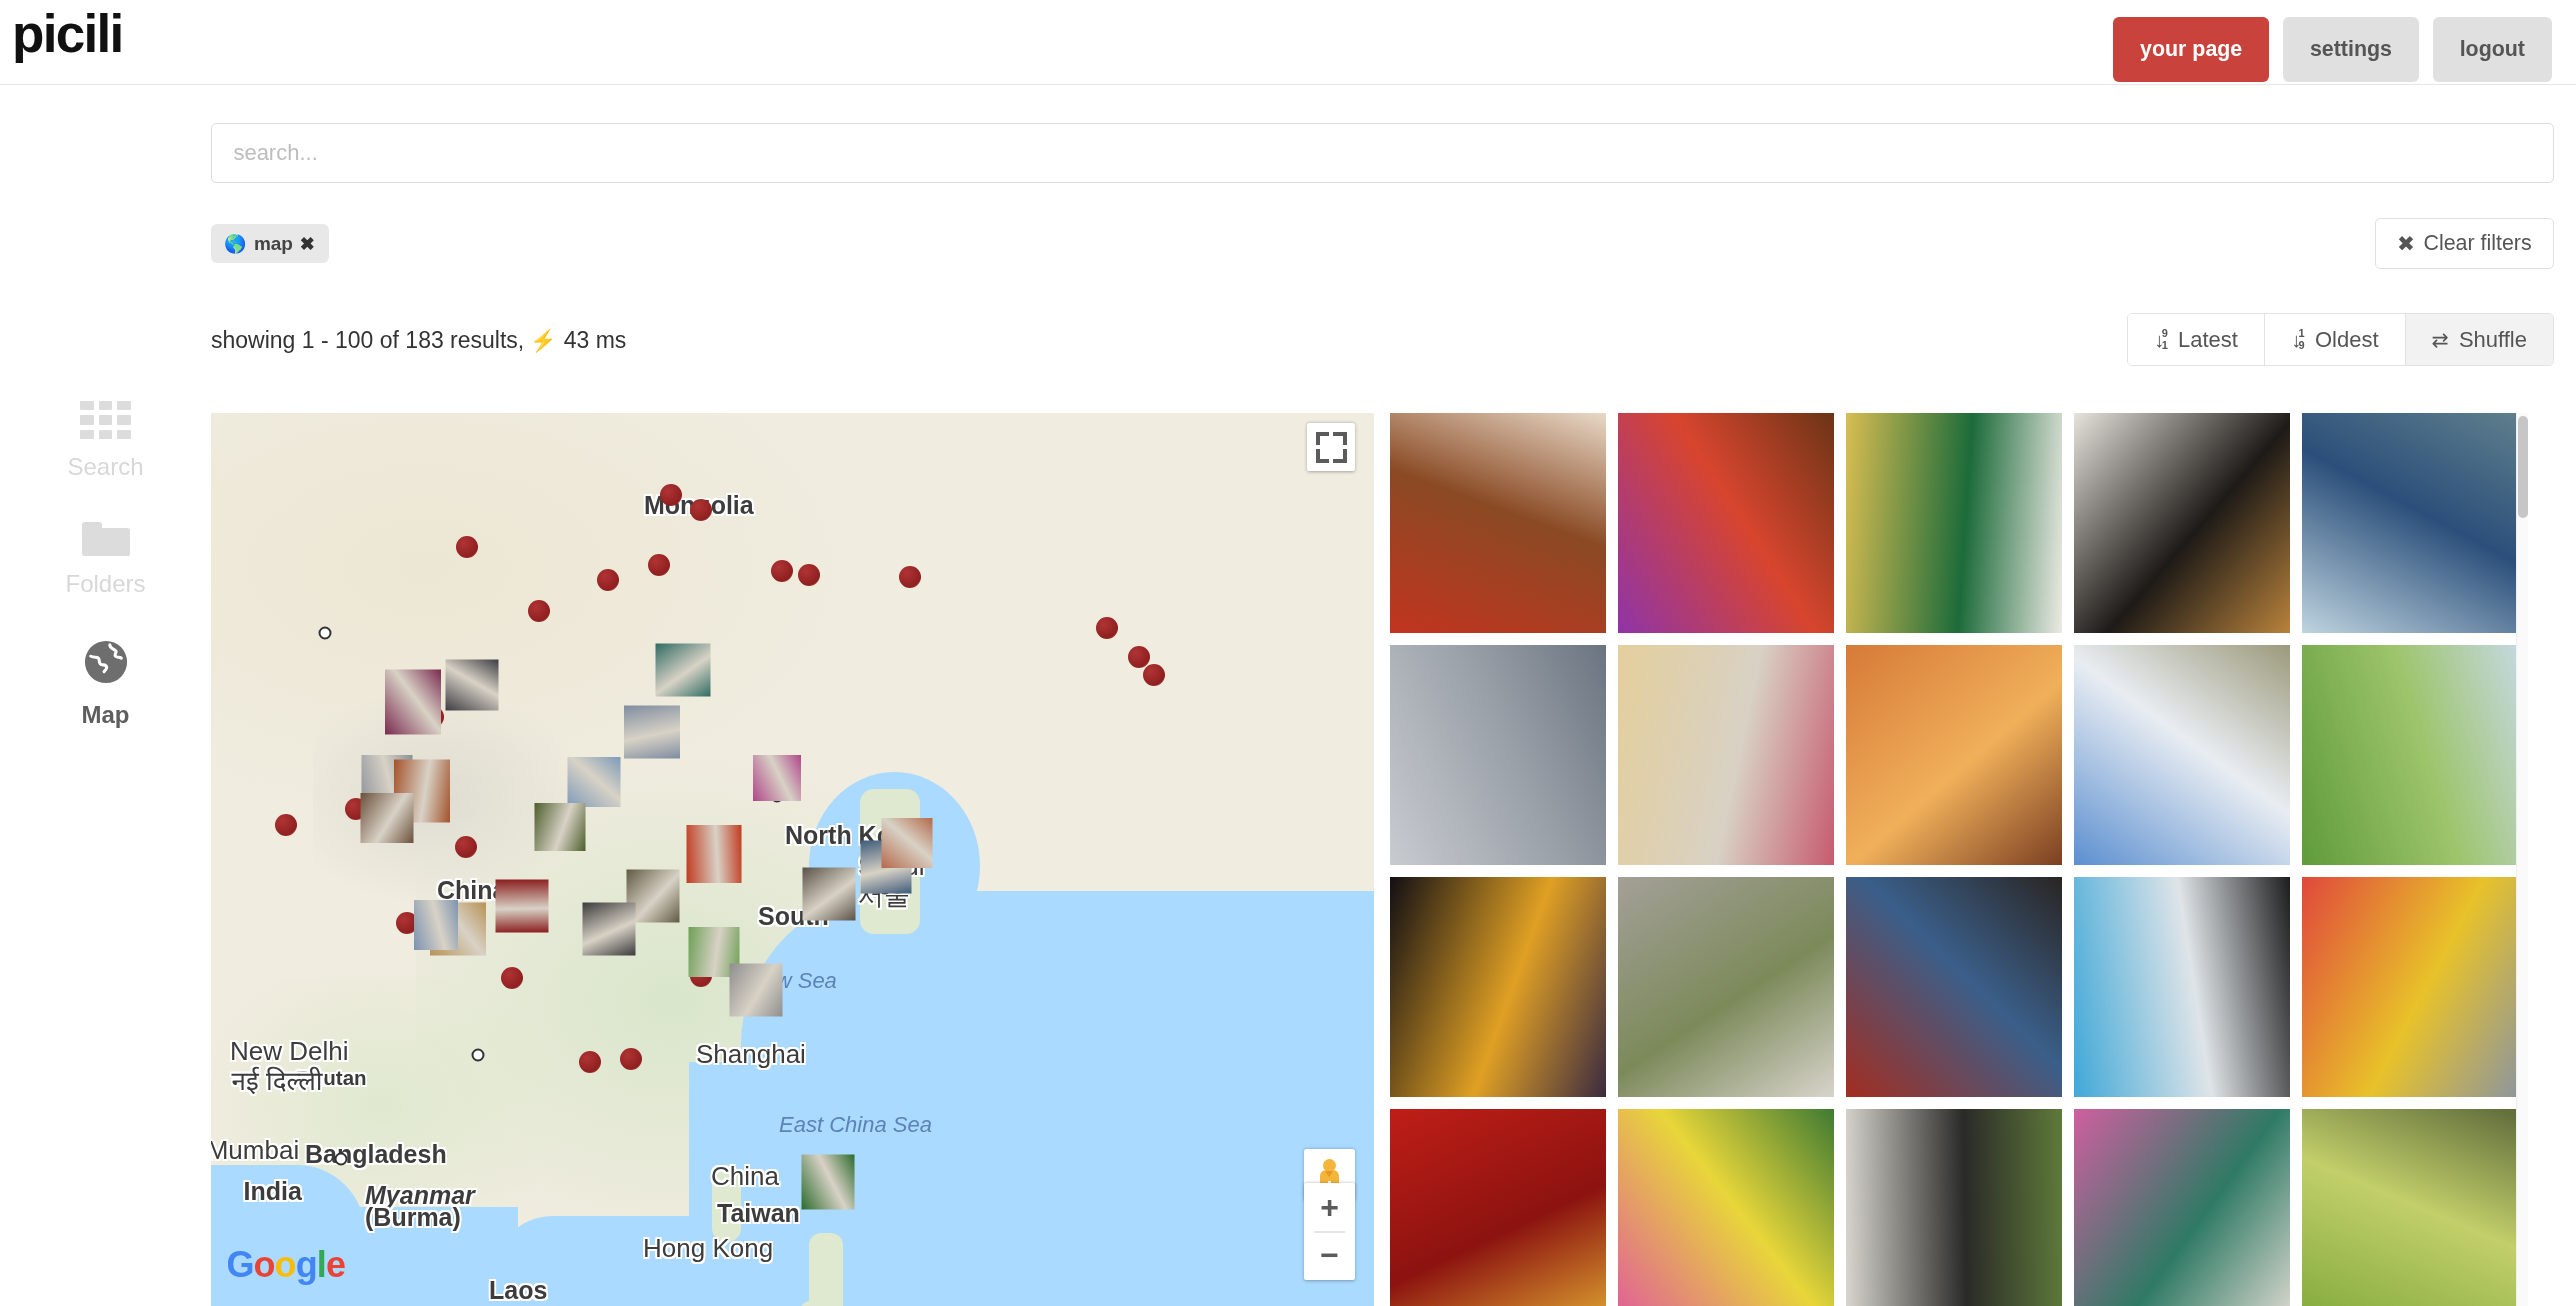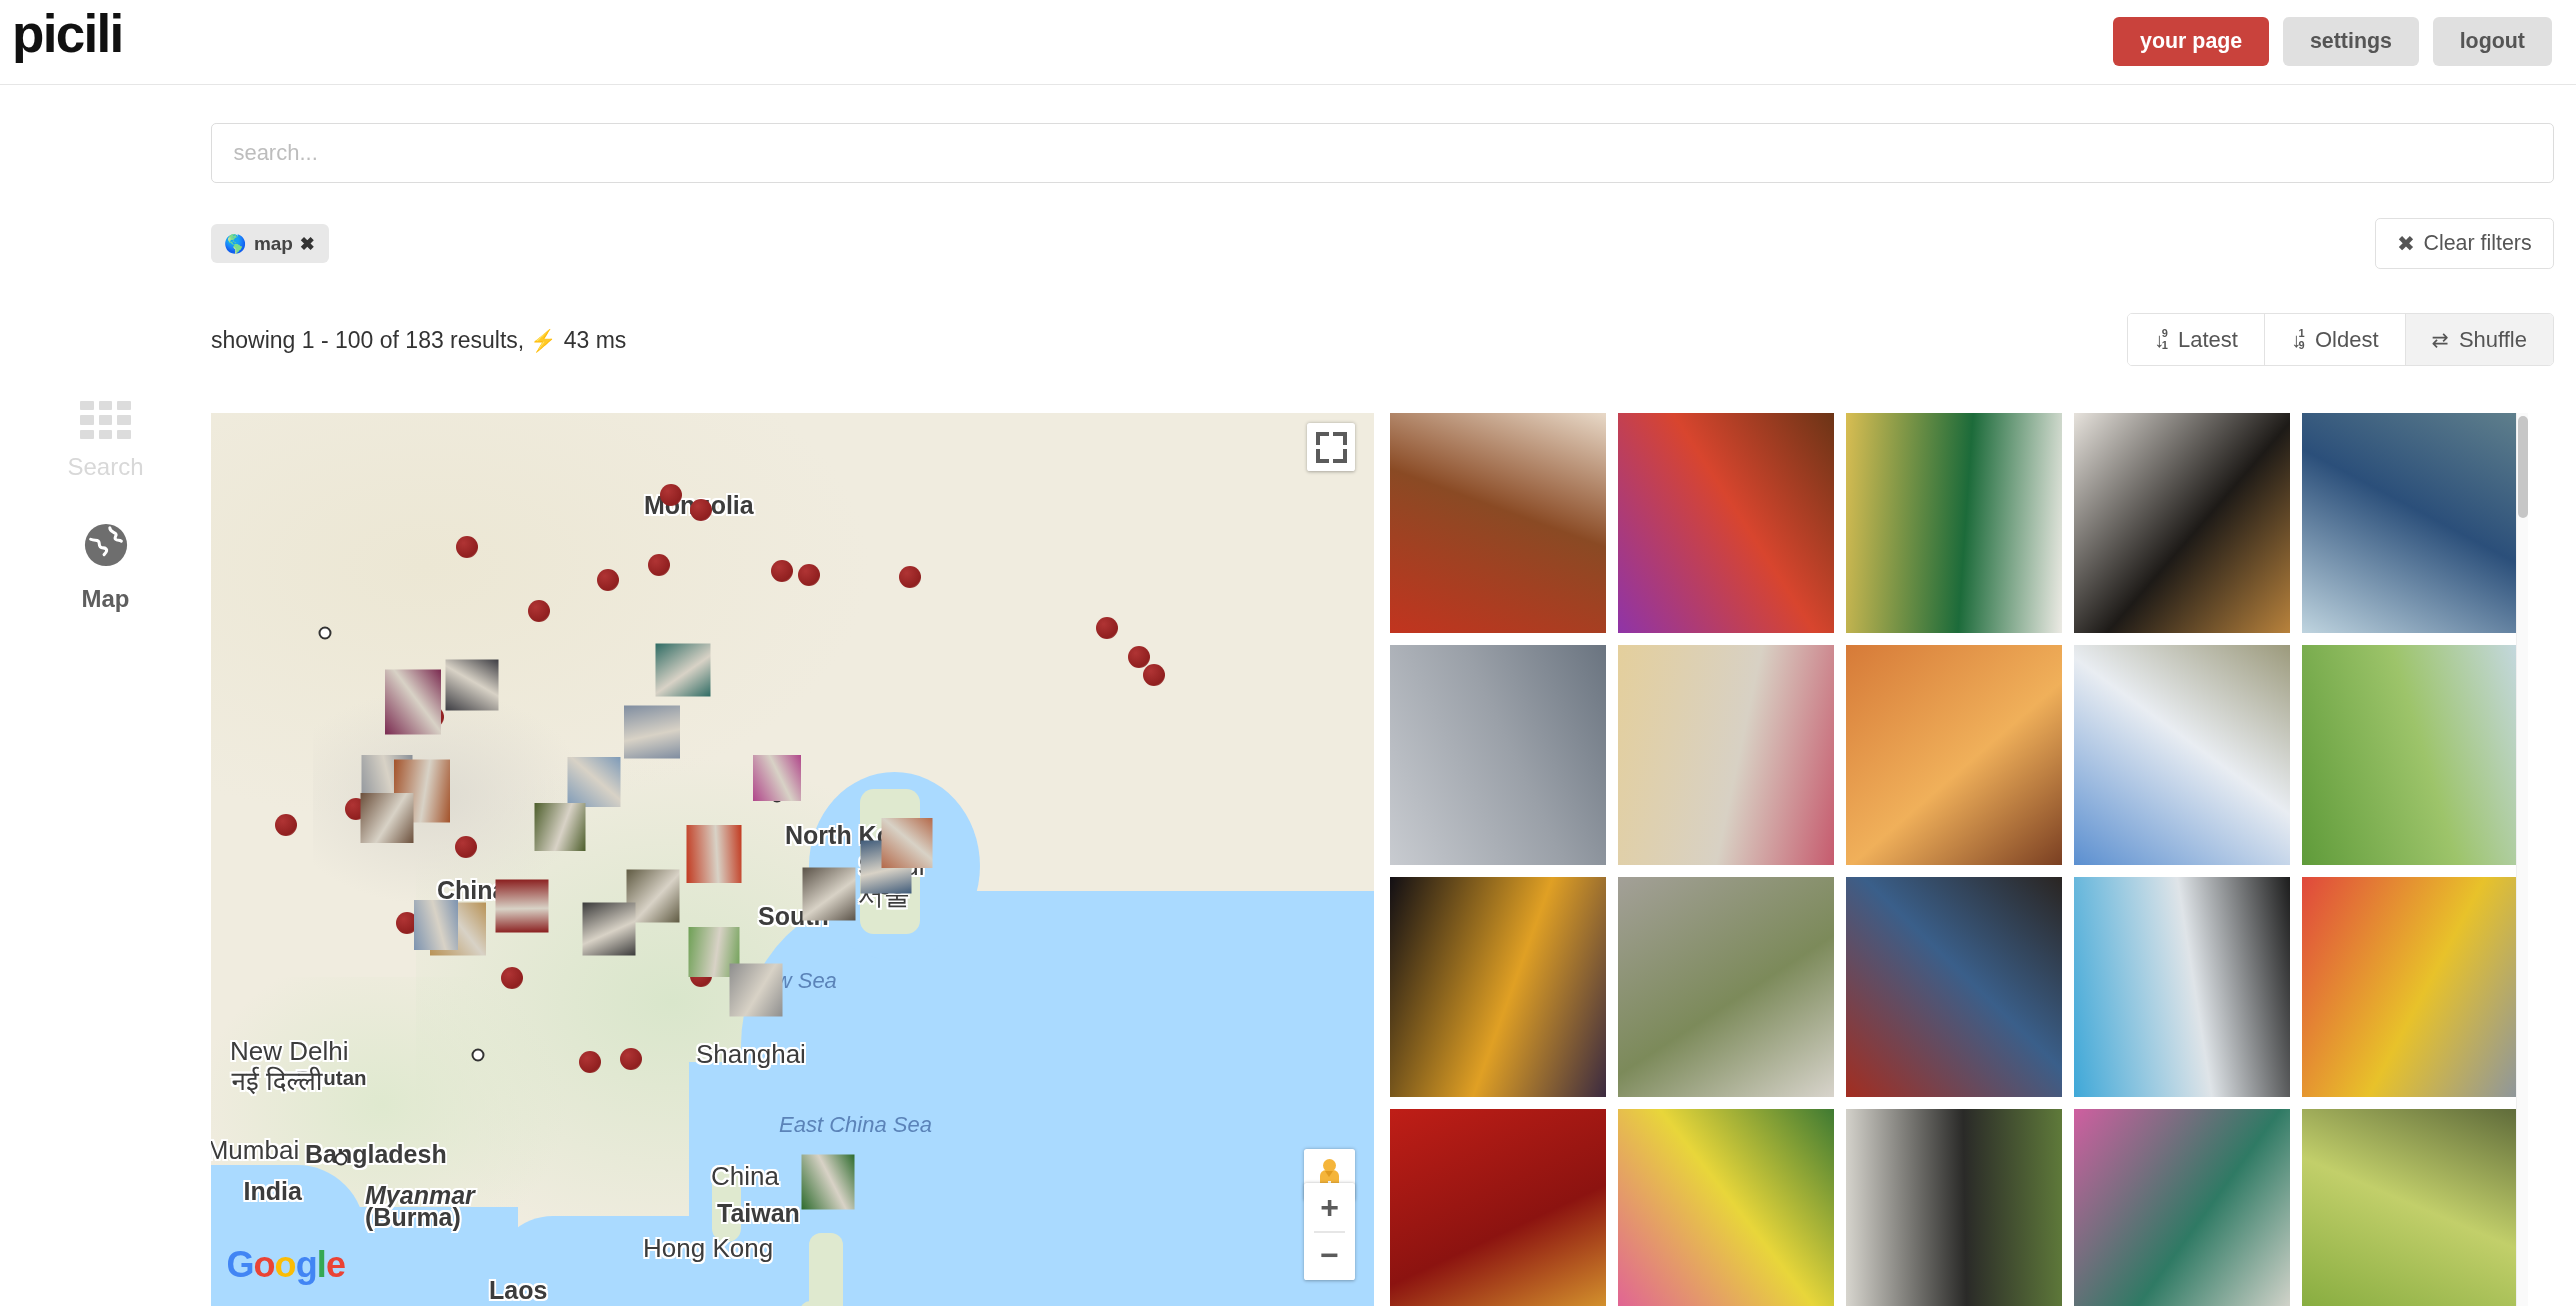--- a/index.html
+++ b/index.html
@@ -26,21 +26,21 @@
     color: #111;
     line-height: 1;
   }
   .header-actions {
     position: absolute;
     right: 24px; top: 17px;
     display: flex;
     gap: 13.7px;
   }
   .btn-hdr {
-    height: 49px;
+    height: 65px;
     padding: 12px 27px;
     border-radius: 6px;
     border: none;
     font-size: 21.4px;
     font-family: "Liberation Sans", sans-serif;
     cursor: pointer;
     display: flex; align-items: center; justify-content: center;
   }
   .btn-primary { background: #c9423c; color: #fff; font-weight: 700; }
   .btn-muted   { background: #e0e0e0; color: #555; font-weight: 700; }
@@ -354,20 +354,27 @@
         <i></i>
         <i></i>
         <i></i>
         <i></i>
         <i></i>
         <i></i>
         <i></i>
         <i></i>
     </span>
     <span class="side-label">Search</span>
+  </a>
+  <a class="side-item">
+    <span class="side-icon ico-folder">
+      <span class="tab"></span>
+        <span class="body"></span>
+    </span>
+    <span class="side-label">Folders</span>
   </a>
   <a class="side-item active">
     <span class="side-icon">
       <svg width="46" height="46" viewBox="0 0 24 24">
           <circle cx="12" cy="12" r="11" fill="#6e6e6e"></circle>
       <path d="M4 9c2 1 3 0 4 1s0 2 1 3 2 0 3 1 0 2-1 3M14 3c0 2 2 2 3 3s-1 2 0 3 2 0 3 1" stroke="#fff" stroke-width="1.6" fill="none" stroke-linecap="round"></path>
         </svg>
     </span>
     <span class="side-label">Map</span>
   </a>

